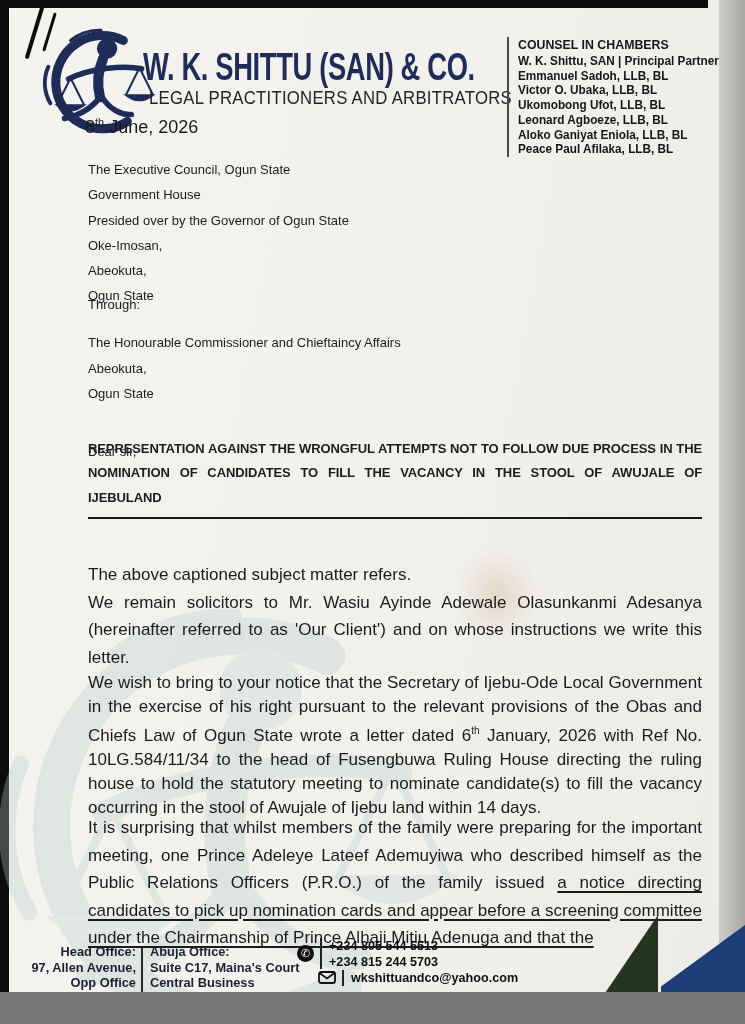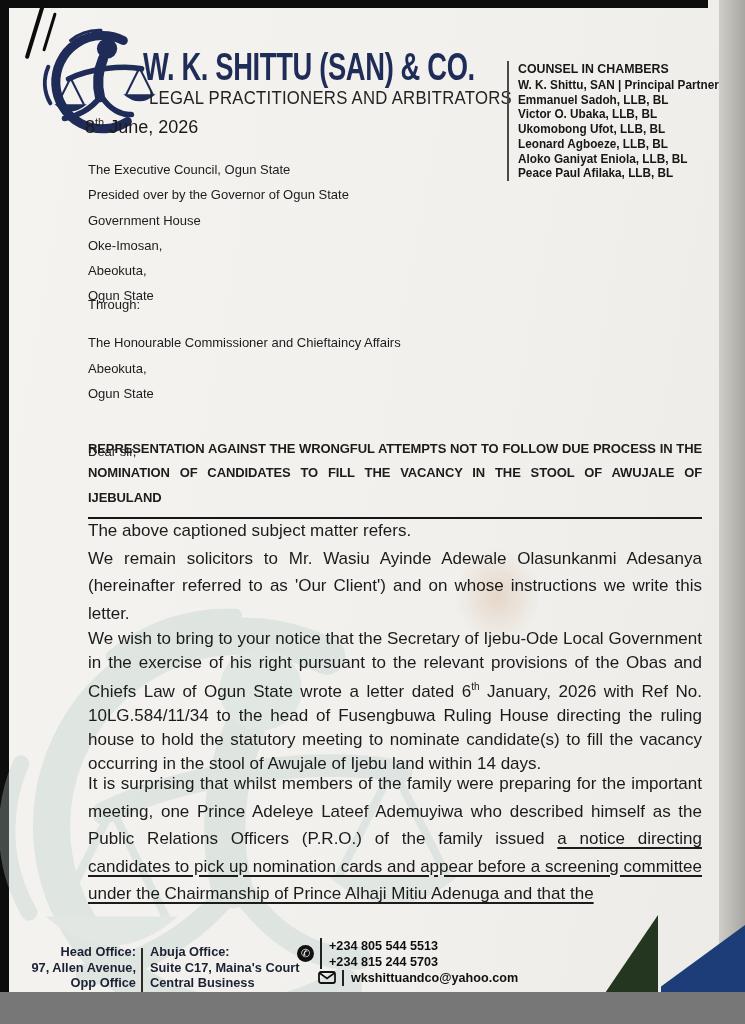--- a/index.html
+++ b/index.html
@@ -37,37 +37,37 @@
     transform:scaleX(.72);transform-origin:left top;letter-spacing:-.5px;
   }
   .tagline{
     position:absolute;left:149px;top:87px;white-space:nowrap;
     font-size:19px;color:#232323;transform:scaleX(.88);transform-origin:left top;letter-spacing:.3px;
   }
   .date-line{position:absolute;left:85px;top:116px;font-size:18px;color:#1a1a1a;}
   .date-line sup{font-size:11px;}
   .counsel{
     position:absolute;left:507px;top:37px;width:230px;
-    border-left:2.5px solid #4a4a4a;padding-left:9px;color:#161616;margin-top:24px;
+    border-left:2.5px solid #4a4a4a;padding-left:9px;color:#161616;
   }
   .counsel .c-title{font-size:13px;font-weight:bold;transform:scaleX(.95);transform-origin:left;margin-bottom:2px;}
   .counsel .c-member{font-size:12.4px;font-weight:bold;line-height:14.7px;
     transform:scaleX(.95);transform-origin:left;white-space:nowrap;}
   
   .block{position:absolute;left:88px;width:614px;font-size:13px;}
   .addr{line-height:25.3px;}
   .recipient{top:157px;}
   .through-label{top:297px;}
   .through-lines{top:330px;line-height:25.6px;}
   .salutation{top:404px;margin-top:40px;}
   .subject{
     top:437px;font-weight:bold;line-height:24.3px;text-align:justify;
     padding-bottom:7px;border-bottom:2px solid #161616;letter-spacing:-.1px;
   }
-  .para{font-size:17px;text-align:justify;color:#1b1b1b;}
+  .para{font-size:17px;text-align:justify;color:#1b1b1b;margin-top:44px;}
   .p1{top:517px;line-height:27px;}
   .p2{top:545px;line-height:27.3px;}
   .p3{top:627px;line-height:24px;}
   .p4{top:770px;line-height:27.6px;}
   .para sup{font-size:10px;}
   .u{text-decoration:underline;text-decoration-thickness:1.5px;text-underline-offset:3px;}
   
   .f-office{position:absolute;color:var(--footer_ink);font-weight:bold;font-size:12.8px;line-height:15.6px;}
   .f-office .lbl{display:block;}
   .f-head{left:22px;top:944px;width:114px;text-align:right;}
@@ -152,22 +152,22 @@
     <div class="c-member">Emmanuel Sadoh, LLB, BL</div>
     <div class="c-member">Victor O. Ubaka, LLB, BL</div>
     <div class="c-member">Ukomobong Ufot, LLB, BL</div>
     <div class="c-member">Leonard Agboeze, LLB, BL</div>
     <div class="c-member">Aloko Ganiyat Eniola, LLB, BL</div>
     <div class="c-member">Peace Paul Afilaka, LLB, BL</div>
   </div>
 
   <div class="block addr recipient">
     <div>The Executive Council, Ogun State</div>
+    <div>Government House</div>
     <div>Presided over by the Governor of Ogun State</div>
-    <div>Government House</div>
     <div>Oke-Imosan,</div>
     <div>Abeokuta,</div>
     <div>Ogun State</div>
   </div>
 
   <div class="block through-label">Through:</div>
 
   <div class="block addr through-lines">
     <div>The Honourable Commissioner and Chieftaincy Affairs</div>
     <div>Abeokuta,</div>

